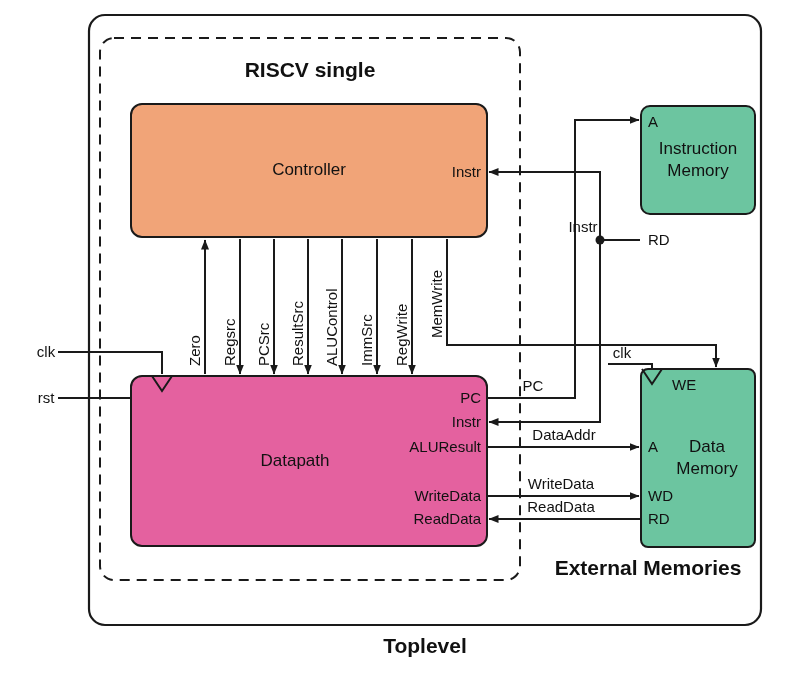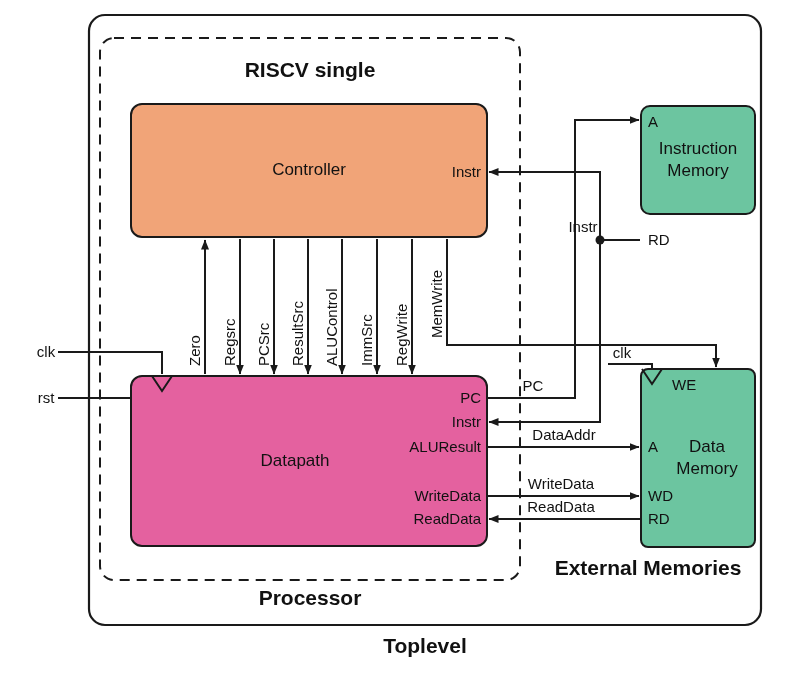--- a/index.html
+++ b/index.html
@@ -106,21 +106,20 @@
   </div>
 
   <div class="block dmem">
     <div class="title">
       <div>Data</div>
       <div>Memory</div>
     </div>
   </div>
 
   <div class="lbl riscv">RISCV single</div>
-  <div class="lbl processor">Processor</div>
   <div class="lbl extmem">External Memories</div>
   <div class="lbl toplevel">Toplevel</div>
 
   <svg class="overlay" viewBox="0 0 810 690">
     <defs>
       <marker id="arw" markerWidth="12" markerHeight="10" refX="9.5" refY="4" orient="auto" markerUnits="userSpaceOnUse">
         <path d="M0,0 L10,4 L0,8 Z" class="arwfill"></path>
       </marker>
     </defs>
 

